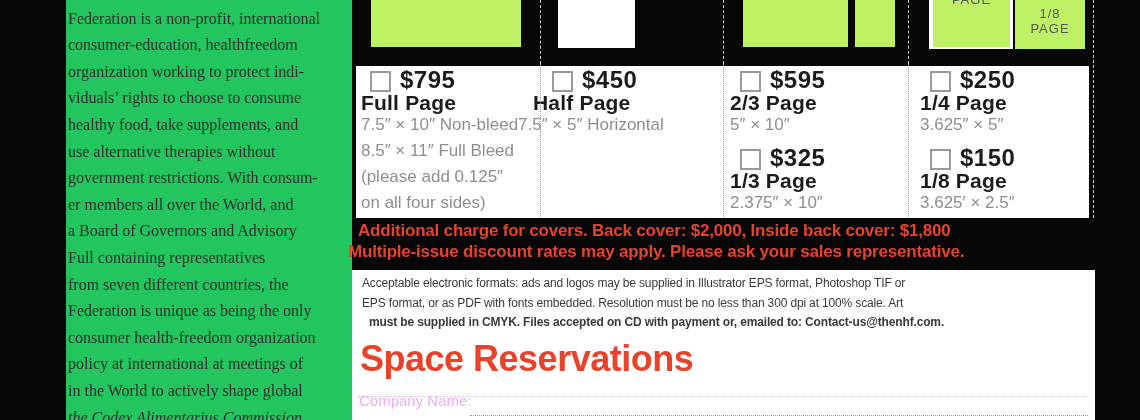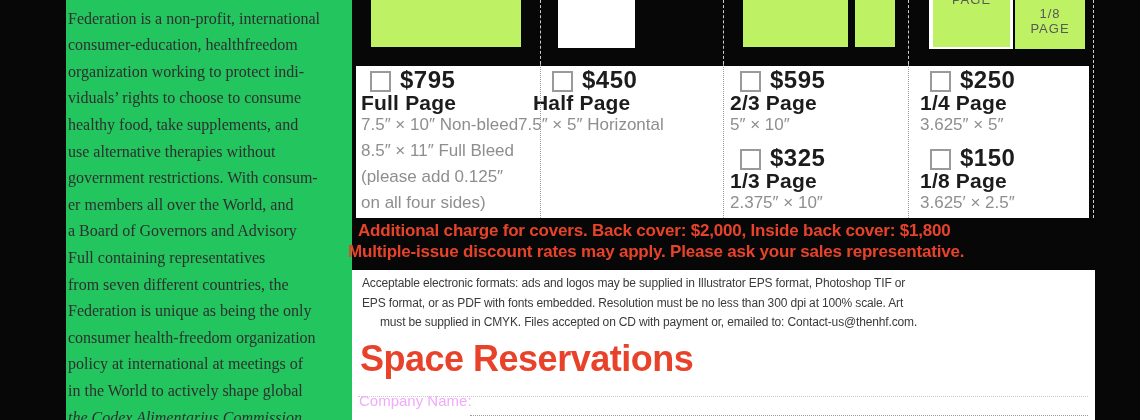--- a/index.html
+++ b/index.html
@@ -136,20 +136,20 @@
   <div class="dims" style="left:920px;top:190px;">
     <div>3.625′ × 2.5″</div>
   </div>
 
   <div class="cover-line" style="left:358px;top:221px;">Additional charge for covers. Back cover: $2,000,  Inside back cover: $1,800</div>
   <div class="cover-line" style="left:348px;top:242px;">Multiple-issue discount rates may apply. Please ask your sales representative.</div>
 
   <div class="lower-panel"></div>
   <div class="fmt-line" style="left:362px;top:276px;">Acceptable electronic formats:  ads and logos may be supplied in Illustrator EPS format, Photoshop TIF or</div>
   <div class="fmt-line" style="left:362px;top:295.5px;">EPS format, or as PDF with fonts embedded. Resolution must be no less than 300 dpi at 100% scale. Art</div>
-  <div class="fmt-line" style="left:380px;top:315px;">must be supplied in CMYK. Files accepted on CD with payment or, emailed to: Contact-us@thenhf.com.</div>
+  <div class="fmt-line" style="left:369px;top:315px;font-weight:bold;">must be supplied in CMYK. Files accepted on CD with payment or, emailed to: Contact-us@thenhf.com.</div>
 
   <div class="res-title">Space Reservations</div>
   <div class="rule-dotted" style="left:358px;top:396px;width:730px;"></div>
   <div class="company-label">Company Name:</div>
   <div class="company-line"></div>
 
 </div>
 
 </body></html>

